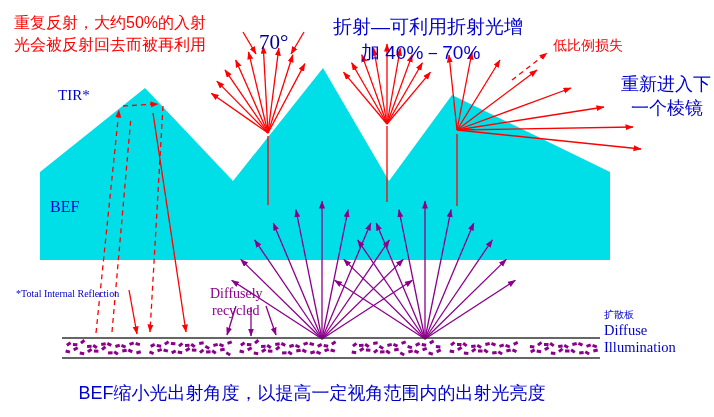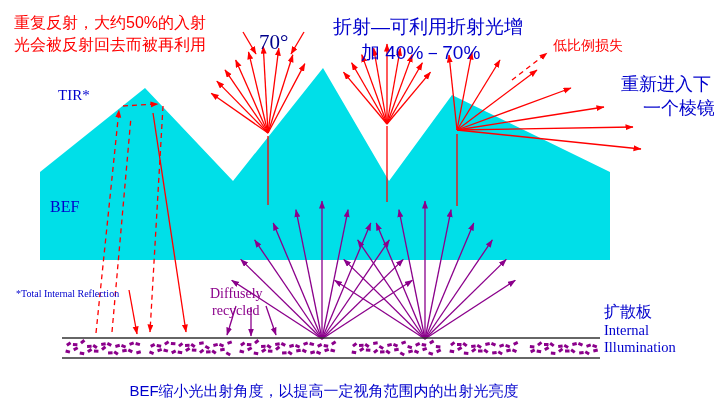--- a/index.html
+++ b/index.html
@@ -16,21 +16,21 @@
   .mk-red{fill:var(--ray-red,#f00)}
   .mk-purple{fill:var(--recycled-purple,#8b008b)}
   .t{position:absolute;white-space:nowrap;line-height:1.35}
   .t .line{display:block}
   .red{color:var(--label-red,#f00)}
   .blue{color:var(--label-blue,#00c)}
   .navy{color:#00008b}
   .purple{color:var(--recycled-purple,#8b008b)}
   .bold{font-weight:normal}
   .serif{font-family:"Liberation Serif",serif}
-  .caption{left:16px;width:616px;text-align:center;font-size:15px}
+  .caption{left:4px;width:616px;text-align:center;font-size:18px}
 </style>
 </head>
 <body>
 
 <div class="slide">
 
   <svg class="canvas" width="714" height="417" viewBox="0 0 714 417">
     <defs>
       <marker id="arrow-red" markerWidth="10" markerHeight="8" refX="7.5" refY="3" orient="auto" markerUnits="userSpaceOnUse">
         <path d="M0,0 L8,3 L0,6 Z" class="mk-red"></path>
@@ -283,36 +283,36 @@
 
   <div class="t blue bold" style="left:333px;top:14px;font-size:19px">
     <span class="line">折射—可利用折射光增</span>
     <span class="line" style="margin-left:28px">加 40%－70%</span>
   </div>
 
   <div class="t red" style="left:553px;top:36px;font-size:14px">低比例损失</div>
 
   <div class="t blue bold" style="left:621px;top:72px;font-size:18px">
     <span class="line">重新进入下</span>
-    <span class="line" style="margin-left:22px">一个棱镜</span>
+    <span class="line" style="margin-left:10px">一个棱镜</span>
   </div>
 
   <div class="t blue bold serif" style="left:58px;top:85px;font-size:15px">TIR*</div>
 
   <div class="t blue bold serif" style="left:50px;top:196px;font-size:16px">BEF</div>
 
   <div class="t blue serif" style="left:16px;top:287px;font-size:10px">*Total Internal Reflection</div>
 
   <div class="t purple serif" style="left:210px;top:286px;font-size:14px;line-height:1.2">
     <span class="line">Diffusely</span>
     <span class="line" style="margin-left:2px">recycled</span>
   </div>
 
-  <div class="t blue bold" style="left:604px;top:301px;font-size:16px">扩散板</div>
+  <div class="t blue bold" style="left:604px;top:308px;font-size:10px">扩散板</div>
 
   <div class="t blue bold serif" style="left:604px;top:322px;font-size:14.5px;line-height:1.2">
-    <span class="line">Internal</span>
+    <span class="line">Diffuse</span>
     <span class="line">Illumination</span>
   </div>
 
   <div class="t blue bold caption" style="top:381px">BEF缩小光出射角度，以提高一定视角范围内的出射光亮度</div>
 
 </div>
 
 </body></html>

